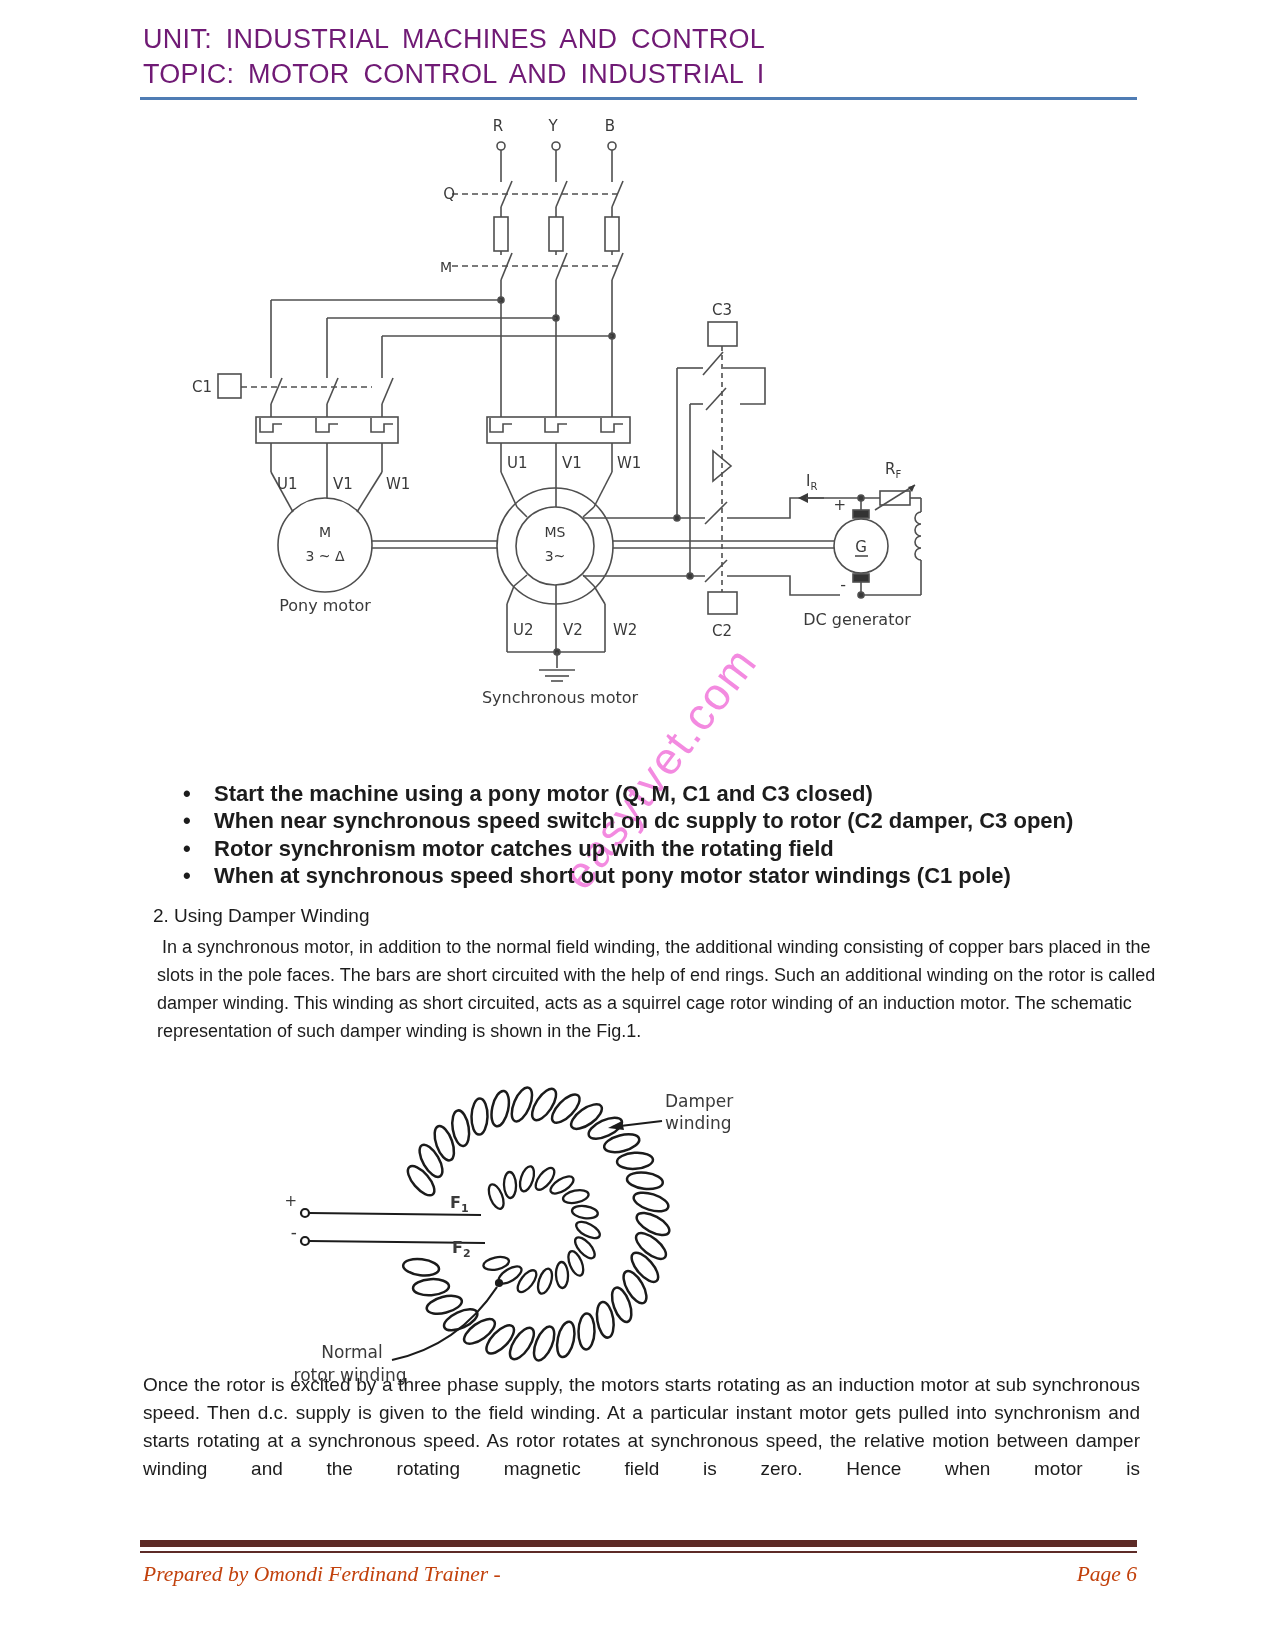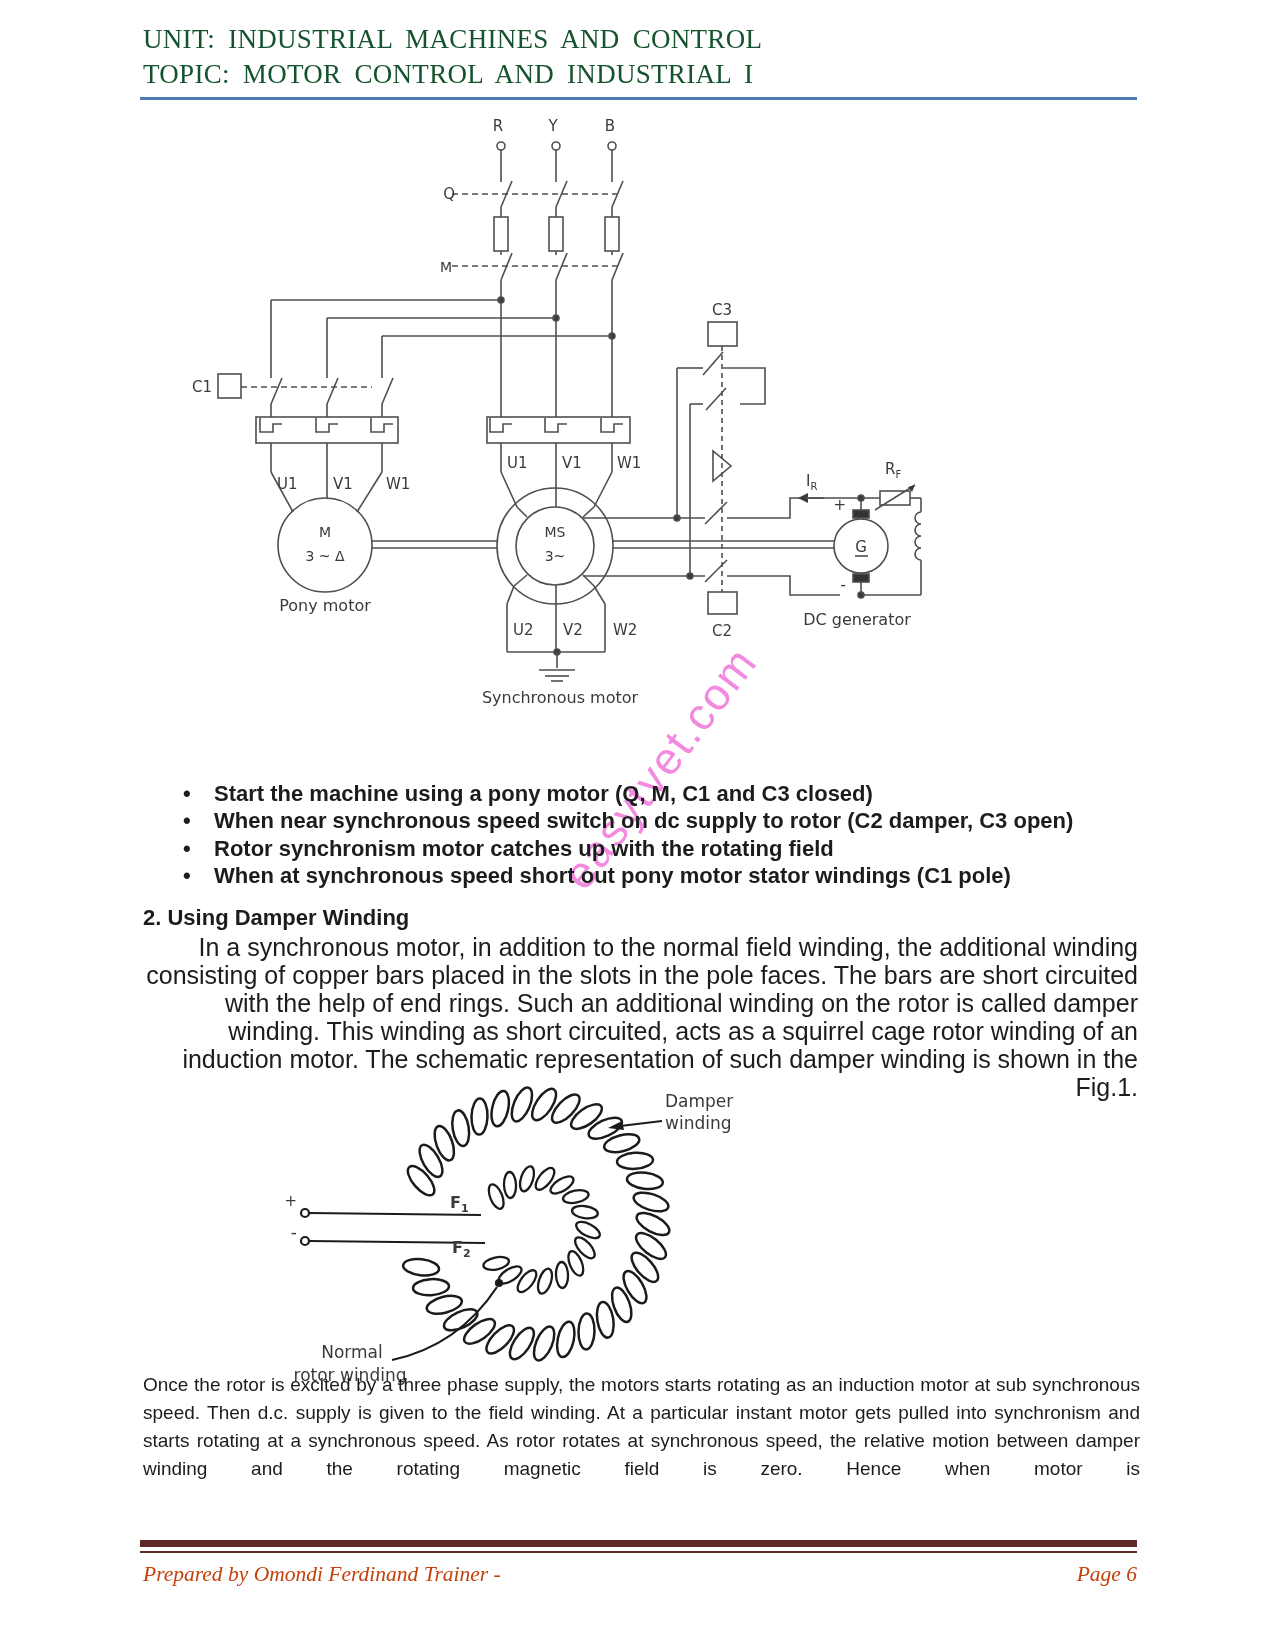--- a/index.html
+++ b/index.html
@@ -1,32 +1,32 @@
 <!DOCTYPE html>
 <html><head>
 <meta charset="utf-8">
 <style>
   html,body{margin:0;padding:0;background:#ffffff;}
   .page{position:relative;width:1275px;height:1650px;background:#fff;overflow:hidden;
         font-family:"Liberation Sans",sans-serif;color:#1c1c1c;}
-  .header{position:absolute;left:143px;top:22px;color:#14532d;
-          font-family:Liberation Serif, serif;font-size:27px;line-height:35px;
+  .header{position:absolute;left:143px;top:22px;color:#701a75;
+          font-family:Liberation Sans, sans-serif;font-size:27px;line-height:35px;
           letter-spacing:.3px;word-spacing:6px;}
   .rule{position:absolute;left:140px;top:97px;width:997px;height:3px;background:#4f7cb4;}
   svg{position:absolute;}
   svg text{font-family:"DejaVu Sans",sans-serif;fill:#3a3a3a;}
   .bullets{position:absolute;left:183px;top:780px;font-size:22px;font-weight:bold;}
   .bullet-row{line-height:27.4px;white-space:nowrap;}
   .bullet-glyph{display:inline-block;width:31px;}
   .watermark{position:absolute;left:500px;top:742px;width:320px;text-align:center;
              transform:rotate(-53deg);font-size:45px;letter-spacing:2px;color:#f06cd8;
              opacity:.8;mix-blend-mode:darken;z-index:6;pointer-events:none;}
-  .heading{position:absolute;left:143px;top:905px;font-size:22px;font-weight:bold;}
-  .para{position:absolute;left:136px;top:933px;width:1002px;font-size:25px;
-        line-height:28px;white-space:pre-wrap;text-align:right;}
+  .heading{position:absolute;left:153px;top:905px;font-size:19px;font-weight:normal;}
+  .para{position:absolute;left:157px;top:933px;width:1002px;font-size:18px;
+        line-height:28px;white-space:pre-wrap;}
   .closing{position:absolute;left:143px;top:1371px;width:997px;font-size:19px;
            line-height:28px;text-align:justify;text-align-last:justify;}
   .footer-bar{position:absolute;left:140px;top:1540px;width:997px;height:7px;background:#5d2b27;}
   .footer-bar-thin{position:absolute;left:140px;top:1551px;width:997px;height:2px;background:#5d2b27;}
   .footer-text{position:absolute;left:143px;top:1558px;width:994px;
                font-family:"Liberation Serif",serif;font-style:italic;
                font-size:21.5px;line-height:32px;color:#c2410c;}
   .page-num{position:absolute;right:0;top:0;}
 </style>
 </head>

